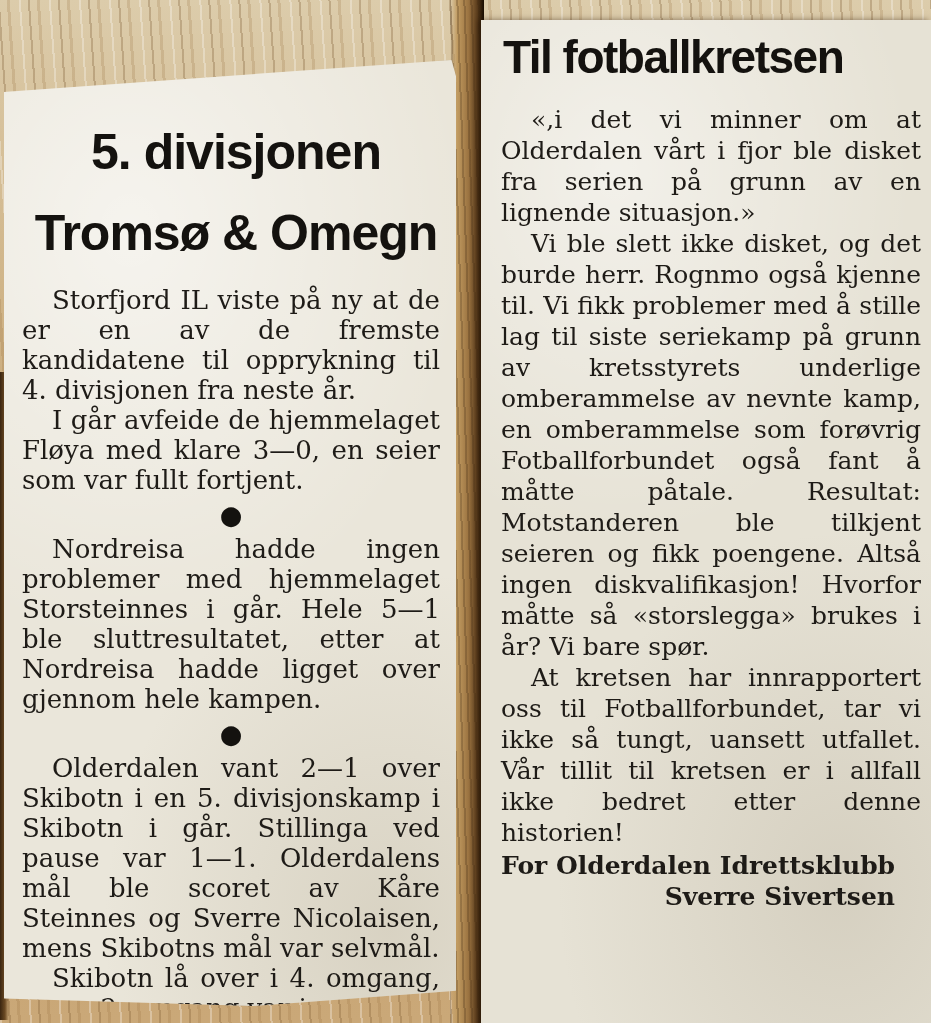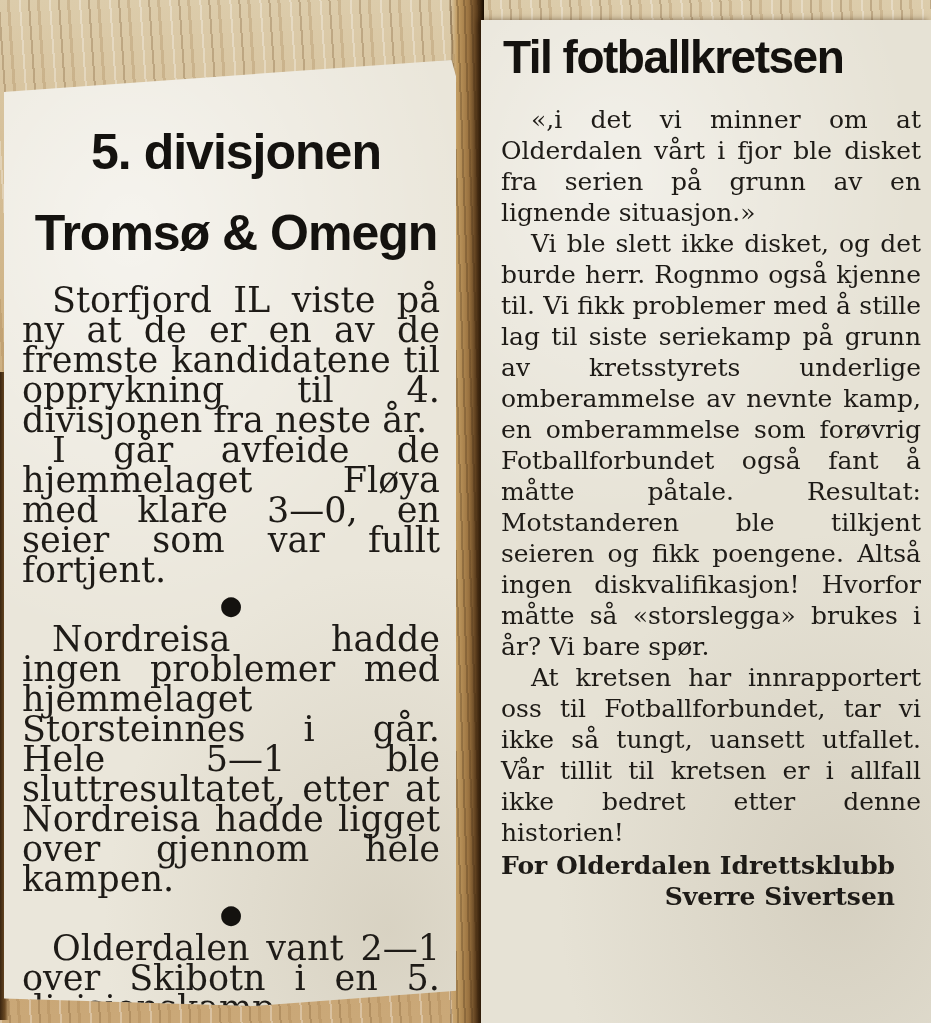--- a/index.html
+++ b/index.html
@@ -57,21 +57,21 @@
   }
   .clip.left .headline{font-size:50px;line-height:56px;text-align:center;margin:0;}
   .clip.left .headline.l1{margin-top:64px;}
   .clip.left .headline.l2{margin-top:25px;}
   .clip.right .headline{font-size:46px;line-height:58px;margin:8px 0 0;padding-left:22px;letter-spacing:-1.5px;}
   .body-left{padding:24px 16px 0 18px;}
   .body-right{padding:18px 10px 0 20px;}
   .clip p{
     margin:0;text-indent:30px;text-align:justify;
   }
-  .clip.left p{font-size:35px;line-height:30px;}
+  .clip.left p{font-size:26px;line-height:30px;}
   .clip.right p{font-size:25px;line-height:31px;}
   .bullet{
     text-align:center;font-size:26px;line-height:30px;
     margin:5px 0 4px;color:#14120f;text-indent:0;
   }
   .signoff{
     font-weight:bold;text-indent:0 !important;text-align:center;
     margin-top:2px !important;
   }
   .signature{

